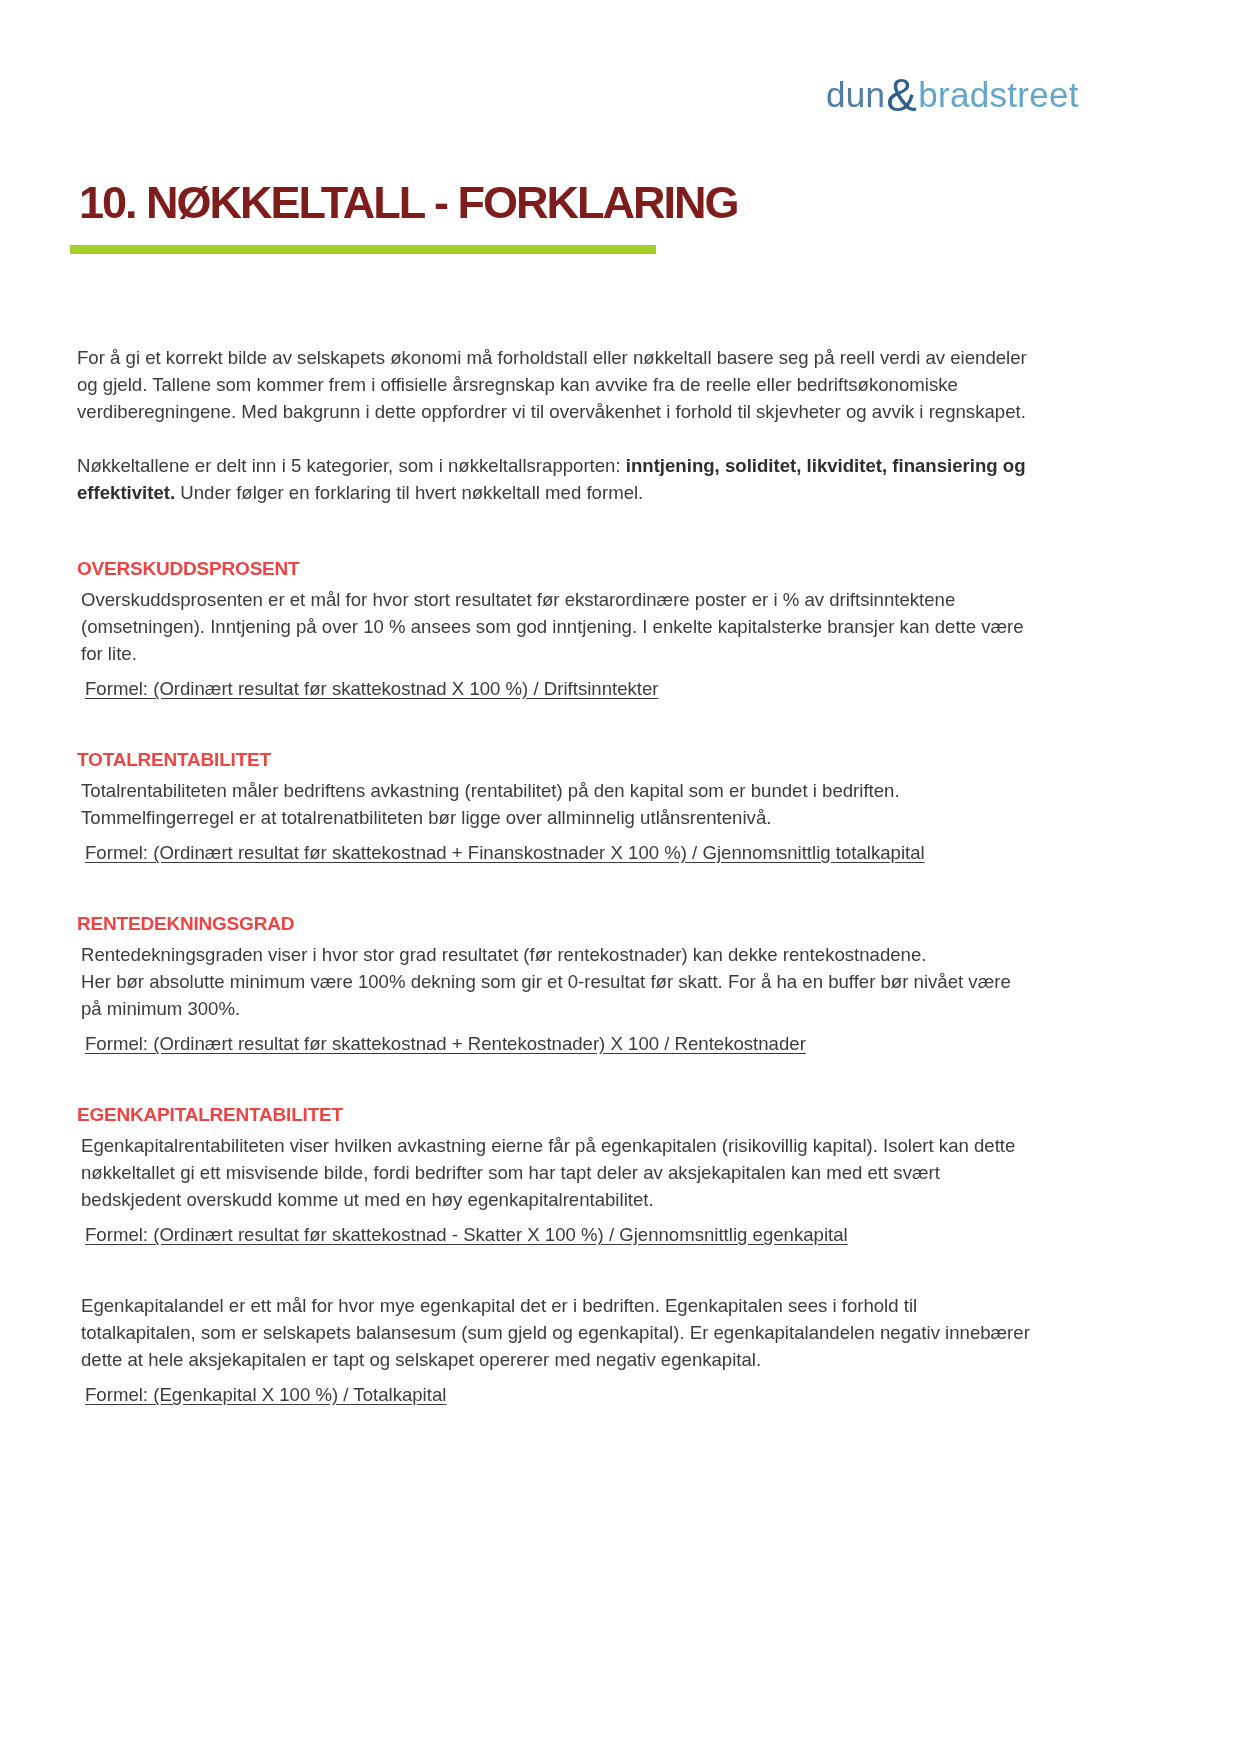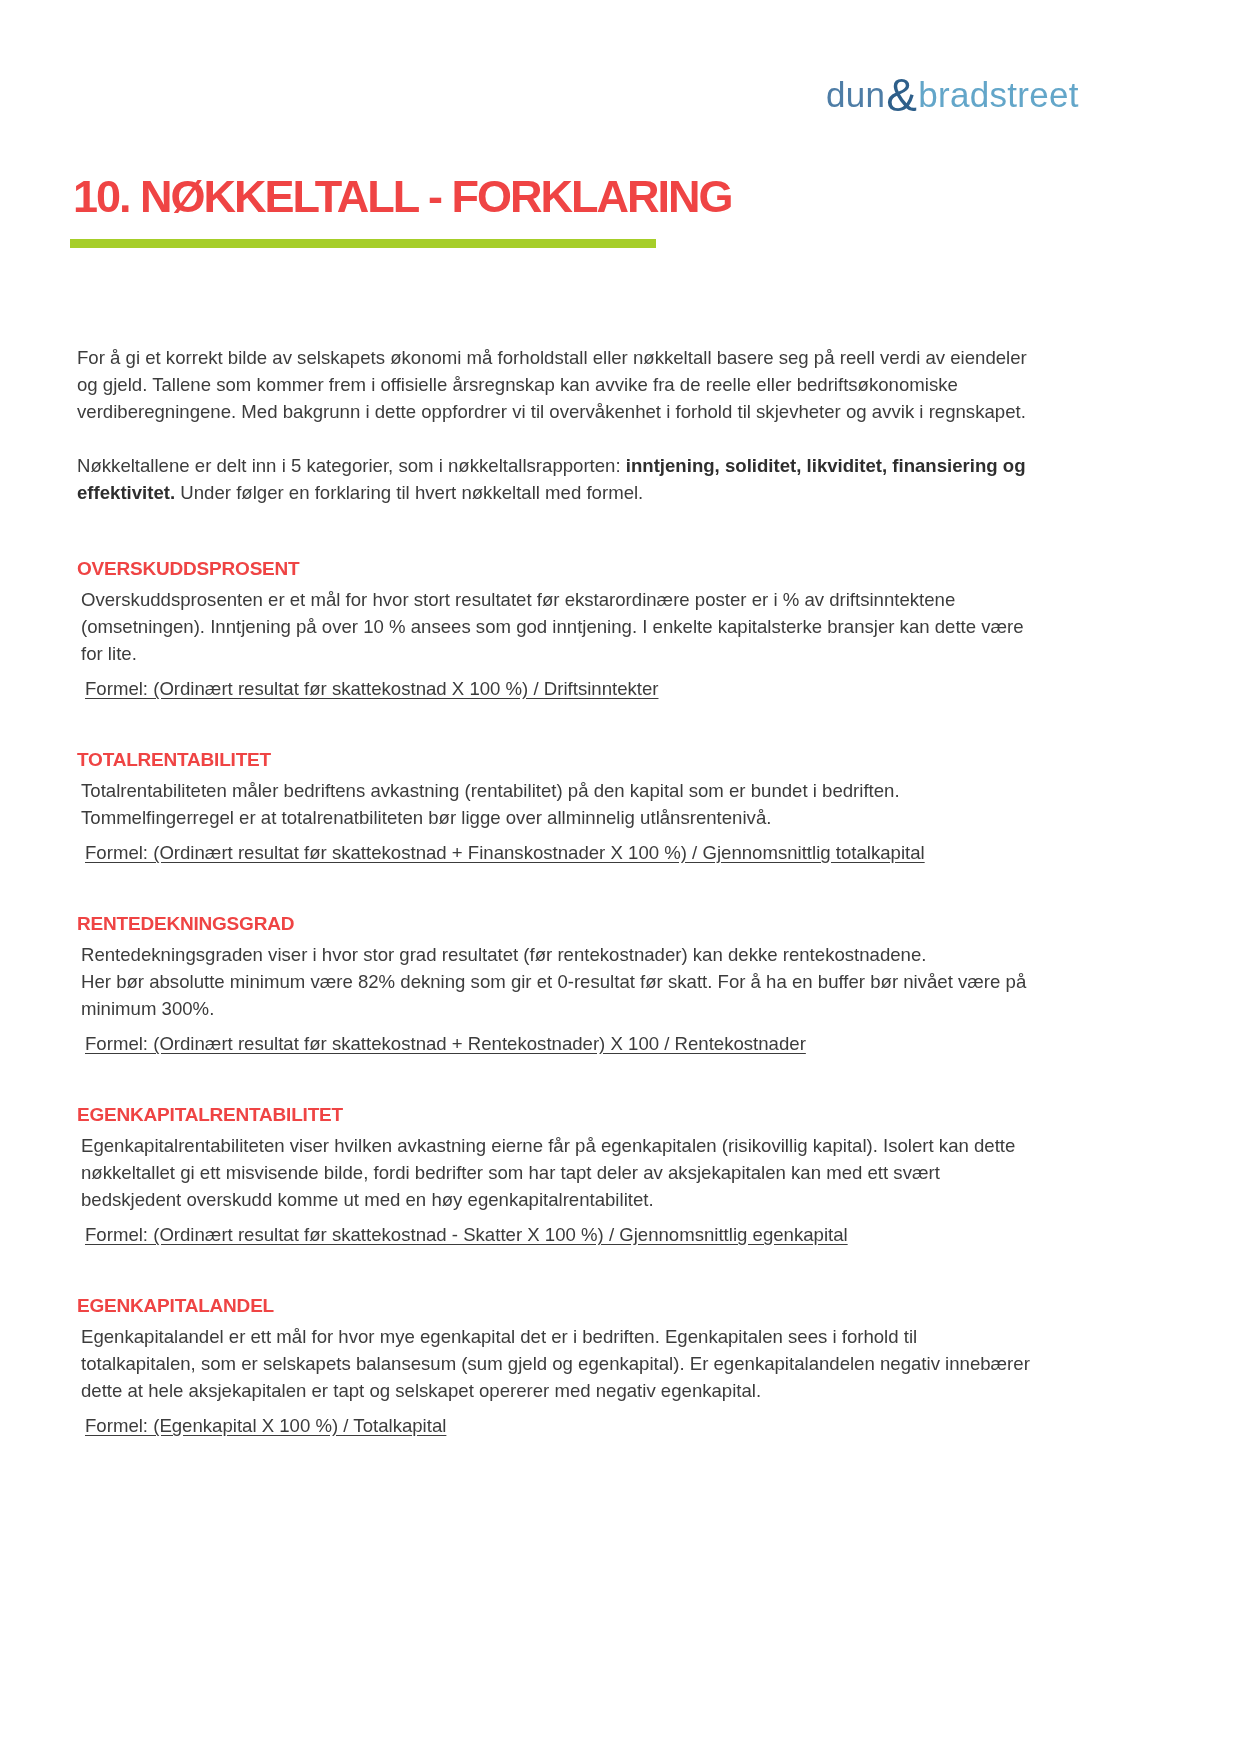--- a/index.html
+++ b/index.html
@@ -26,25 +26,25 @@
     line-height:1;
     font-weight:400;
   }
   .logo .dun  { color:#4e7da6; }
   .logo .amp  { color:#2e5f8a; font-size:46px; position:relative; top:4px; margin:0 1px; font-weight:400; }
   .logo .brad { color:#63a6c9; }
 
   
   .title-wrap { position:absolute; left:70px; top:168px; }
   .page-title {
-    margin:3px;
+    margin:9px;
     font-size:45px;
     font-weight:700;
     letter-spacing:-2px;
-    color:#ef4444;
+    color:#7f1d1d;
     line-height:1.15;
     white-space:nowrap;
   }
   .title-rule {
     margin-top:16px;
     width:586px;
     height:9px;
   }
 
   
@@ -122,32 +122,31 @@
       <div class="section">
         <p class="section-heading">TOTALRENTABILITET</p>
         <p class="section-body">Totalrentabiliteten måler bedriftens avkastning (rentabilitet) på den kapital som er bundet i bedriften.
 Tommelfingerregel er at totalrenatbiliteten bør ligge over allminnelig utlånsrentenivå.</p>
         <p class="formula">Formel: (Ordinært resultat før skattekostnad + Finanskostnader X 100 %) / Gjennomsnittlig totalkapital</p>
       </div>
 
       <div class="section">
         <p class="section-heading">RENTEDEKNINGSGRAD</p>
         <p class="section-body">Rentedekningsgraden viser i hvor stor grad resultatet (før rentekostnader) kan dekke rentekostnadene.
-Her bør absolutte minimum være 82% dekning som gir et 0-resultat før skatt. For å ha en buffer bør nivået være på minimum 300%.</p>
+Her bør absolutte minimum være 100% dekning som gir et 0-resultat før skatt. For å ha en buffer bør nivået være på minimum 300%.</p>
         <p class="formula">Formel: (Ordinært resultat før skattekostnad + Rentekostnader) X 100 / Rentekostnader</p>
       </div>
 
       <div class="section">
         <p class="section-heading">EGENKAPITALRENTABILITET</p>
         <p class="section-body">Egenkapitalrentabiliteten viser hvilken avkastning eierne får på egenkapitalen (risikovillig kapital). Isolert kan dette nøkkeltallet gi ett misvisende bilde, fordi bedrifter som har tapt deler av aksjekapitalen kan med ett svært bedskjedent overskudd komme ut med en høy egenkapitalrentabilitet.</p>
         <p class="formula">Formel: (Ordinært resultat før skattekostnad - Skatter X 100 %) / Gjennomsnittlig egenkapital</p>
       </div>
 
       <div class="section">
-        <p class="section-heading">EGENKAPITALANDEL</p>
         <p class="section-body">Egenkapitalandel er ett mål for hvor mye egenkapital det er i bedriften. Egenkapitalen sees i forhold til totalkapitalen, som er selskapets balansesum (sum gjeld og egenkapital). Er egenkapitalandelen negativ innebærer dette at hele aksjekapitalen er tapt og selskapet opererer med negativ egenkapital.</p>
         <p class="formula">Formel: (Egenkapital X 100 %) / Totalkapital</p>
       </div>
 
     </div>
   </div>
 
   <div class="page-footer">10. Nøkkeltall - forklaring - Side 19</div>
 
 </div>

